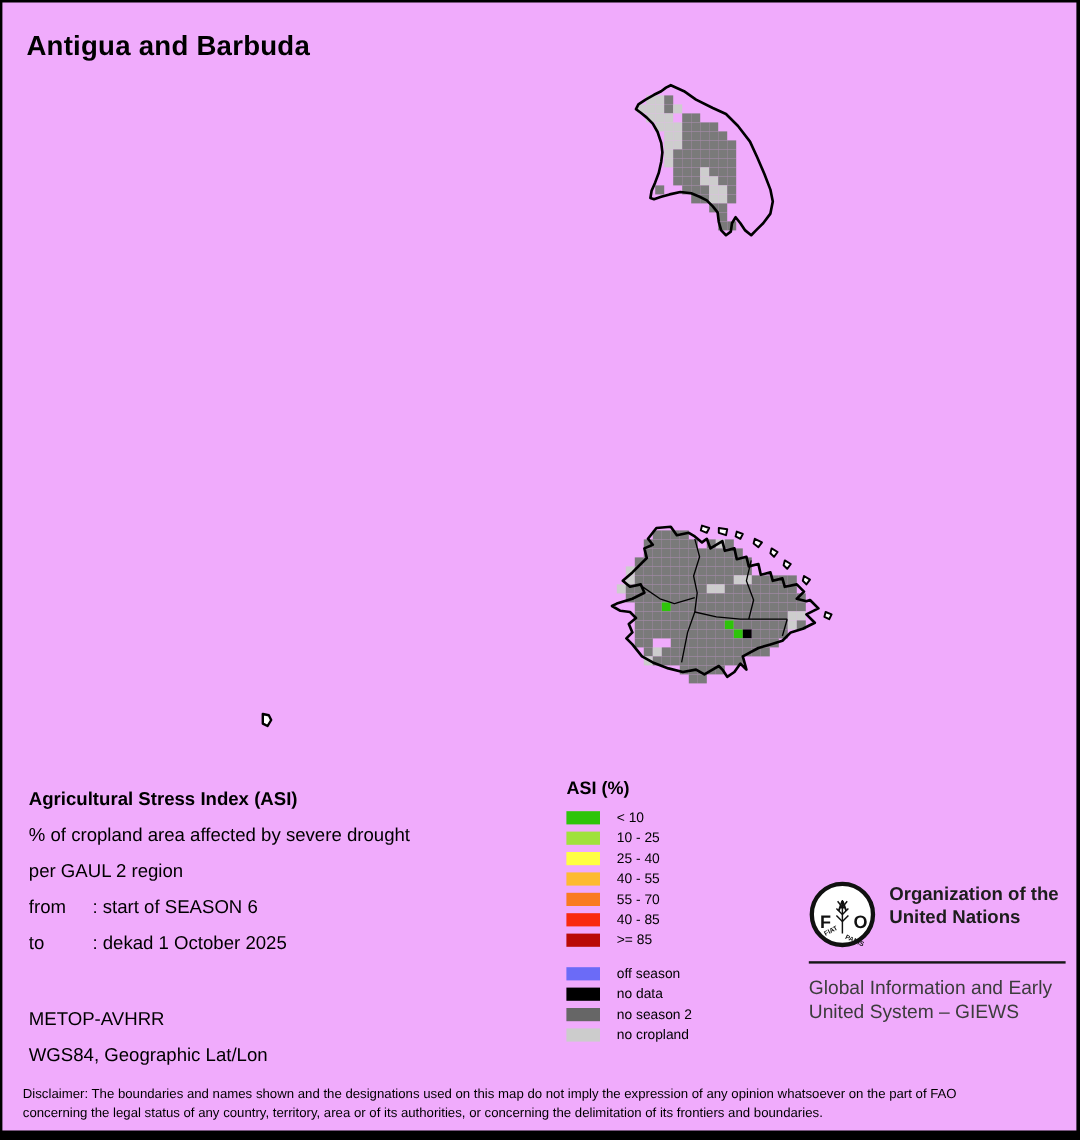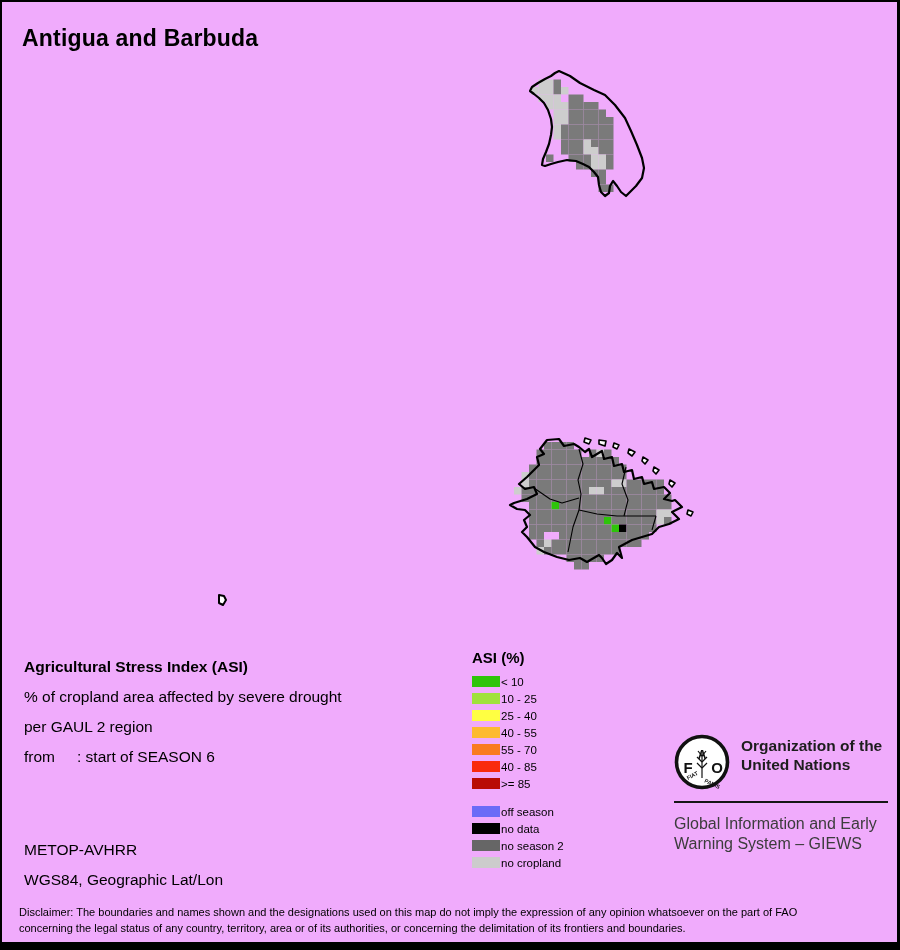--- a/index.html
+++ b/index.html
@@ -26,21 +26,21 @@
   .info-heading{font-weight:bold;}
   .param-label{display:inline-block;width:53px;}
   .sensor-block{left:22px;top:833px;font-size:15.5px;line-height:30px;}
   .legend{left:470px;top:647px;}
   .legend-title{
     font-size:15px;font-weight:bold;
     margin-bottom:7px;
   }
   .legend-row{height:17px;display:flex;align-items:center;}
   .legend-swatch{width:28px;height:11px;display:inline-block;flex:0 0 28px;}
-  .legend-label{font-size:11.5px;margin-left:1px;white-space:nowrap;}
+  .legend-label{font-size:11.5px;margin-left:14px;white-space:nowrap;}
   #legend-extra{margin-top:11px;}
   .fao-logo{left:671px;top:731px;}
   .org-block{left:739px;top:735px;font-size:15.5px;font-weight:bold;line-height:18.5px;color:#1d1d1d;}
   .org-rule{left:672px;top:799px;width:214px;height:2px;background:#161616;}
   .giews-block{left:672px;top:812px;font-size:16px;line-height:19.5px;color:#3c3c3c;}
   .disclaimer{left:17px;top:902px;width:862px;font-size:11px;line-height:16px;color:#000;}
 </style>
 </head>
 <body>
 
@@ -382,20 +382,21 @@
       <path d="M217,593 l5,1 l2,4 l-3,5 l-4,-2 l0,-5 Z" stroke="#000000" stroke-width="2" fill="#ffffff" stroke-linejoin="round"></path>
     </svg>
 
   <div class="abs map-title">Antigua and Barbuda</div>
 
   <div class="abs info-block">
     <div class="info-heading">Agricultural Stress Index (ASI)</div>
     <div>% of cropland area affected by severe drought</div>
     <div>per GAUL 2 region</div>
     <div><span class="param-label">from</span><span>: start of SEASON 6</span></div>
+    <div><span class="param-label">to</span><span>: dekad 1 October 2025</span></div>
   </div>
 
   <div class="abs sensor-block">
     <div>METOP-AVHRR</div>
     <div>WGS84, Geographic Lat/Lon</div>
   </div>
 
   <div class="abs legend">
     <div class="legend-title">ASI (%)</div>
     <div id="legend-main">
@@ -463,21 +464,21 @@
 
   <div class="abs org-block">
     <div>Organization of the</div>
     <div>United Nations</div>
   </div>
 
   <div class="abs org-rule"></div>
 
   <div class="abs giews-block">
     <div>Global Information and Early</div>
-    <div>Warning System – GIEWS</div>
+    <div>United System – GIEWS</div>
   </div>
 
   <div class="abs disclaimer">
     <div>Disclaimer: The boundaries and names shown and the designations used on this map do not imply the expression of any opinion whatsoever on the part of FAO</div>
     <div>concerning the legal status of any country, territory, area or of its authorities, or concerning the delimitation of its frontiers and boundaries.</div>
   </div>
 
 </div>
 
 </body></html>

